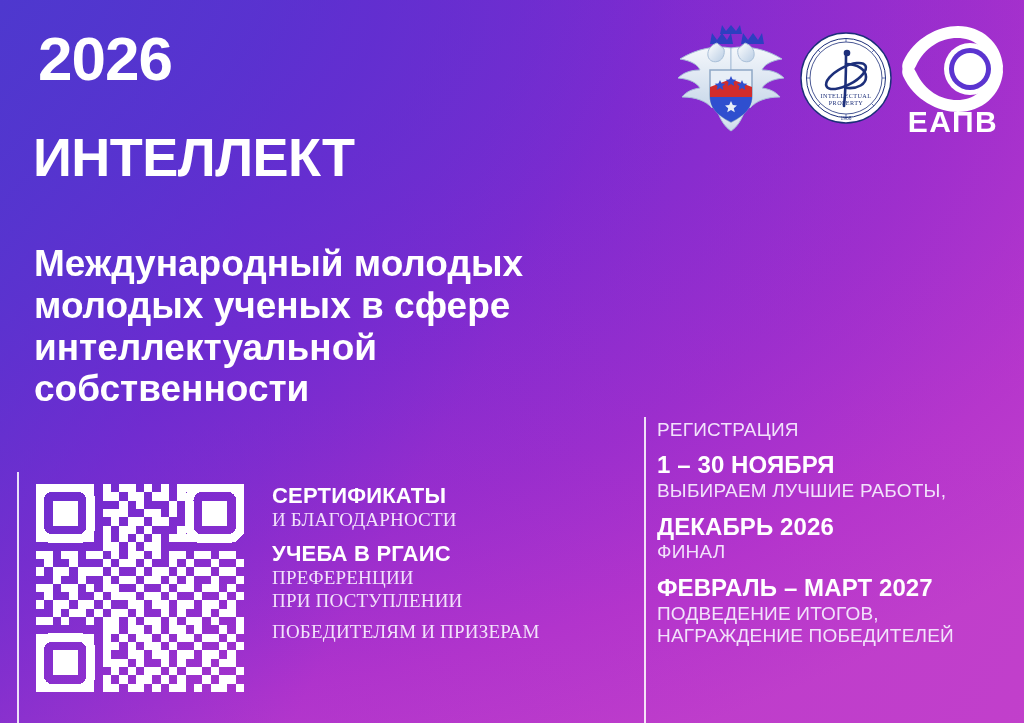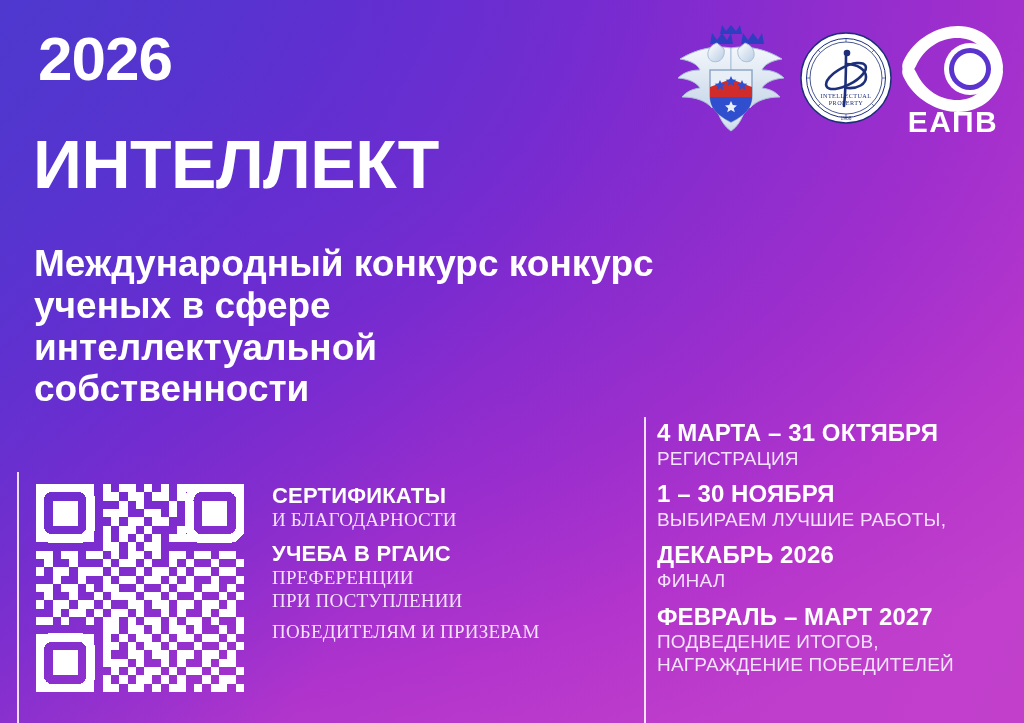--- a/index.html
+++ b/index.html
@@ -27,21 +27,21 @@
   
   .year{
     position:absolute;left:38px;top:28px;
     font-size:62px;font-weight:800;letter-spacing:-1px;line-height:1;
     color:#fff;
   }
 
   
   .maintitle{
     position:absolute;left:33px;top:133px;
-    font-size:68px;font-weight:800;line-height:.92;
+    font-size:54px;font-weight:800;line-height:.92;
     letter-spacing:-0.5px;color:#fff;
   }
 
   
   .subtitle{
     position:absolute;left:34px;top:243px;
     width:620px;
     font-size:37px;font-weight:700;line-height:1.13;
     color:#fff;
   }
@@ -104,21 +104,21 @@
 </head>
 <body>
 
 <div class="poster">
   <div class="layer">
 
     <div class="year">2026</div>
 
     <div class="maintitle">ИНТЕЛЛЕКТ</div>
 
-    <div class="subtitle">Международный конкурс конкурс ученых в сфере интеллектуальной собственности</div>
+    <div class="subtitle">Международный молодых молодых ученых в сфере интеллектуальной собственности</div>
 
     <div class="logos">
 
       <span class="logo">
         <svg width="122" height="110" viewBox="0 0 122 110" aria-hidden="true">
           <defs>
             <linearGradient id="fea" x1="0" y1="0" x2="0" y2="1">
               <stop offset="0" stop-color="#f4f7fb"></stop>
                 <stop offset="1" stop-color="#c9d8ea"></stop>
             </linearGradient>
@@ -567,21 +567,20 @@
       </div>
       <div>
         <div class="ben-p last">
           <div>ПОБЕДИТЕЛЯМ И ПРИЗЕРАМ</div>
         </div>
       </div>
     </div>
 
     <div class="schedule">
       <div>
-        <div class="sch-h">4 МАРТА – 31 ОКТЯБРЯ</div>
         <div class="sch-p">
           <div>РЕГИСТРАЦИЯ</div>
         </div>
       </div>
       <div>
         <div class="sch-h">1 – 30 НОЯБРЯ</div>
         <div class="sch-p">
           <div>ВЫБИРАЕМ ЛУЧШИЕ РАБОТЫ,</div>
         </div>
       </div>

